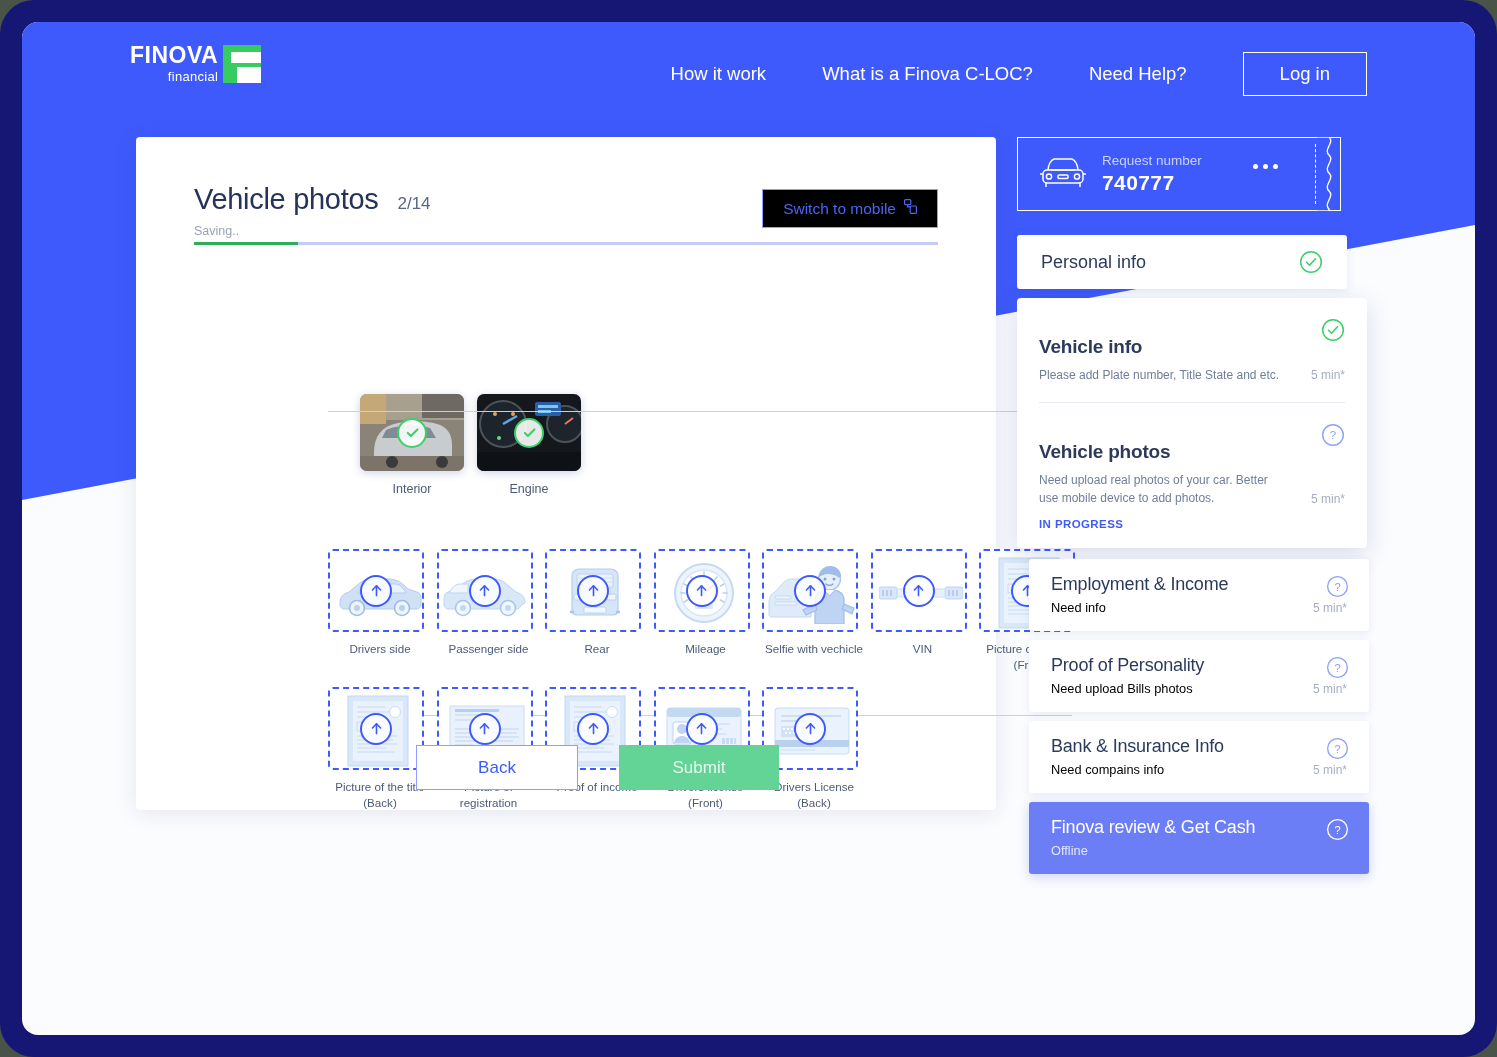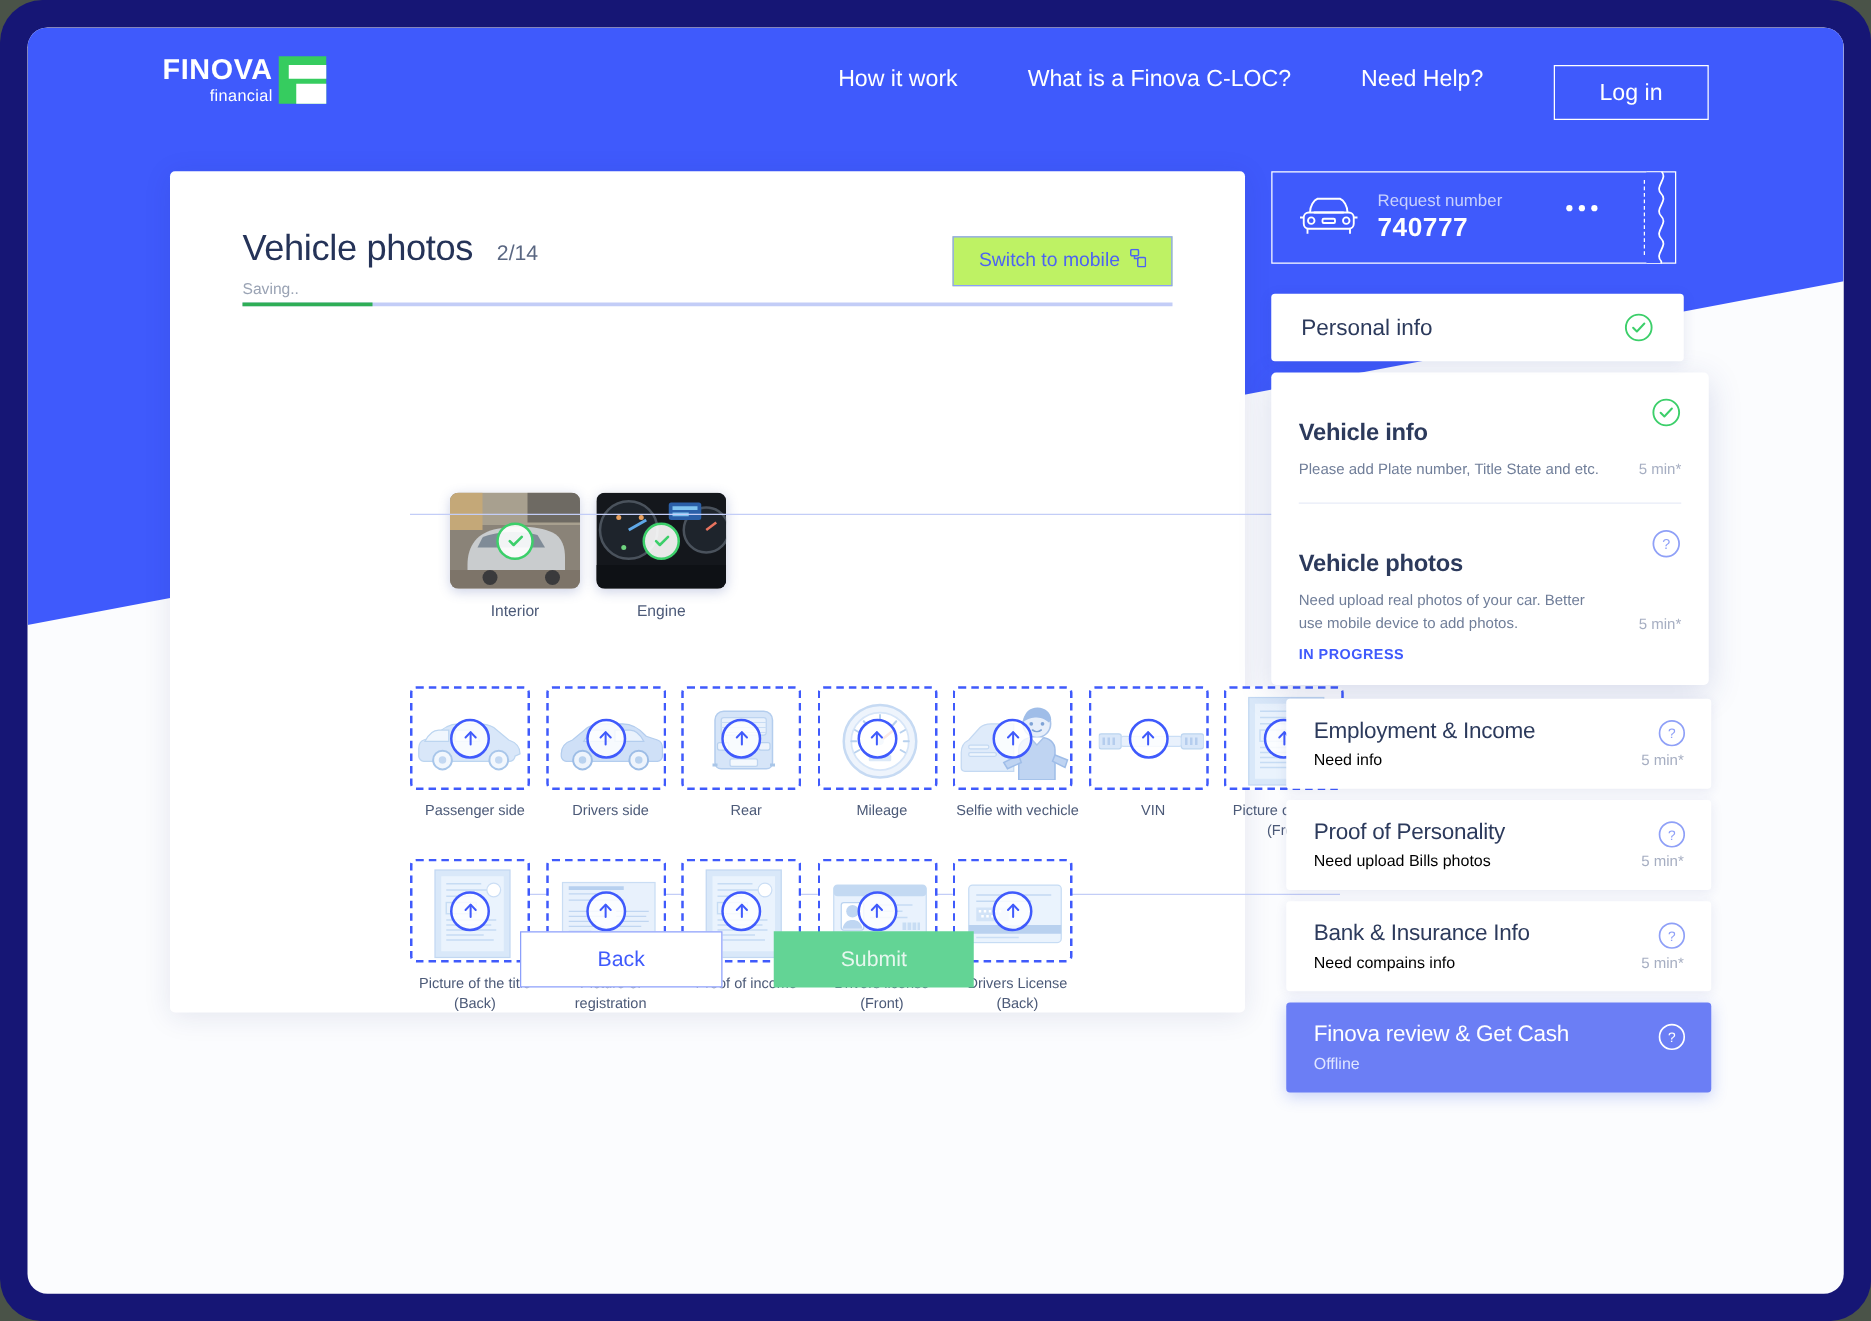--- a/index.html
+++ b/index.html
@@ -54,21 +54,21 @@
   .logo-mark::before {
     content: ""; position: absolute; left: 8px; top: 7px;
     width: 30px; height: 11px; background: #ffffff;
   }
   .logo-mark::after {
     content: ""; position: absolute; left: 14px; top: 22px;
     width: 24px; height: 16px; background: #ffffff;
   }
   .nav-links {
     position: absolute; right: 108px; top: 30px;
-    display: flex; gap: 0;
+    display: flex; align-items: center; gap: 0;
   }
   .nav-link {
     color: #ffffff; font-size: 18.5px; margin-right: 56px;
     cursor: pointer; white-space: nowrap;
   }
   .login-btn {
     border: 1.5px solid #ffffff; color: #ffffff;
     font-size: 18.5px; padding: 10px 36px; cursor: pointer;
     background: transparent; white-space: nowrap;
   }
@@ -86,21 +86,21 @@
   .page-title {
     font-size: 29px; color: #253358; font-weight: normal;
     letter-spacing: -0.3px;
   }
   .page-count {
     font-size: 17px; color: #5a6782; margin-left: 19px;
   }
   .switch-btn {
     position: absolute; right: 0; top: 6px;
     border: 1.3px solid #8c9ffb; color: #4c64f2;
-    background: #bef264; font-size: 15.5px;
+    background: #000000; font-size: 15.5px;
     padding: 9px 20px; cursor: pointer;
     display: flex; align-items: center; gap: 8px;
     white-space: nowrap;
   }
   .saving-text {
     margin-top: 8px; font-size: 12.5px; color: #9aa3b4;
   }
   .progress-track {
     margin-top: 4px; height: 3px; width: 744px;
     background: #c3cdf7; position: relative;
@@ -375,63 +375,63 @@
     </div>
 
     <div class="divider" style="top:274px"></div>
     <div class="divider" style="top:578px"></div>
 
     <div class="upload-grid" id="uploadGrid">
           <div class="up-cell">
             <div class="up-box">
               <div class="up-art">
                 <svg width="88" height="56" viewBox="0 0 88 56">
+                  <g fill="#cfe0f7" stroke="#b3cdee" stroke-width="1">
+                    <path d="M6 38c0-6 3-9 9-11l12-10c3-2 7-3 12-3h16c7 0 14 4 19 10l9 3c3 1 4 4 4 7v6c0 2-2 4-4 4H10c-2 0-4-2-4-4z"></path>
+                    <path d="M30 19h14v9H24z" fill="#eaf2fc"></path>
+                    <path d="M49 19h12c4 0 8 3 11 9H49z" fill="#eaf2fc"></path>
+                  </g>
+                  <circle cx="23" cy="43" r="7.5" fill="#eef4fc" stroke="#9dbde6" stroke-width="1.6"></circle>
+                  <circle cx="68" cy="43" r="7.5" fill="#eef4fc" stroke="#9dbde6" stroke-width="1.6"></circle>
+                  <circle cx="23" cy="43" r="3" fill="#b9d2ef"></circle>
+                  <circle cx="68" cy="43" r="3" fill="#b9d2ef"></circle>
+                </svg>
+              </div>
+              <div class="up-arrow">
+                <svg viewBox="0 0 20 20" fill="none">
+                  <path d="M10 16V4.6" stroke="#3f5afc" stroke-width="1.9" stroke-linecap="round"></path>
+                  <path d="M5.2 9.4L10 4.4l4.8 5" stroke="#3f5afc" stroke-width="1.9" stroke-linecap="round" stroke-linejoin="round"></path>
+                </svg>
+              </div>
+            </div>
+            <div class="up-label">Drivers side</div>
+          </div>
+          <div class="up-cell">
+            <div class="up-box">
+              <div class="up-art">
+                <svg width="88" height="56" viewBox="0 0 88 56">
                   <g fill="#d9e7f9" stroke="#bcd5f0" stroke-width="1">
                     <path d="M82 38c0-6-3-9-9-11L61 17c-3-2-7-3-12-3H33c-7 0-14 4-19 10l-9 3c-3 1-4 4-4 7v6c0 2 2 4 4 4h69c2 0 4-2 4-4z"></path>
                     <path d="M44 19H30v9h20z" fill="#f0f6fd"></path>
                     <path d="M25 19H17c-4 0-8 3-11 9h19z" fill="#f0f6fd"></path>
                   </g>
                   <circle cx="65" cy="43" r="7.5" fill="#f2f7fd" stroke="#a8c6ea" stroke-width="1.6"></circle>
                   <circle cx="20" cy="43" r="7.5" fill="#f2f7fd" stroke="#a8c6ea" stroke-width="1.6"></circle>
                   <circle cx="65" cy="43" r="3" fill="#c3d8f2"></circle>
                   <circle cx="20" cy="43" r="3" fill="#c3d8f2"></circle>
                 </svg>
               </div>
               <div class="up-arrow">
                 <svg viewBox="0 0 20 20" fill="none">
                   <path d="M10 16V4.6" stroke="#3f5afc" stroke-width="1.9" stroke-linecap="round"></path>
                   <path d="M5.2 9.4L10 4.4l4.8 5" stroke="#3f5afc" stroke-width="1.9" stroke-linecap="round" stroke-linejoin="round"></path>
                 </svg>
               </div>
             </div>
             <div class="up-label">Passenger side</div>
-          </div>
-          <div class="up-cell">
-            <div class="up-box">
-              <div class="up-art">
-                <svg width="88" height="56" viewBox="0 0 88 56">
-                  <g fill="#cfe0f7" stroke="#b3cdee" stroke-width="1">
-                    <path d="M6 38c0-6 3-9 9-11l12-10c3-2 7-3 12-3h16c7 0 14 4 19 10l9 3c3 1 4 4 4 7v6c0 2-2 4-4 4H10c-2 0-4-2-4-4z"></path>
-                    <path d="M30 19h14v9H24z" fill="#eaf2fc"></path>
-                    <path d="M49 19h12c4 0 8 3 11 9H49z" fill="#eaf2fc"></path>
-                  </g>
-                  <circle cx="23" cy="43" r="7.5" fill="#eef4fc" stroke="#9dbde6" stroke-width="1.6"></circle>
-                  <circle cx="68" cy="43" r="7.5" fill="#eef4fc" stroke="#9dbde6" stroke-width="1.6"></circle>
-                  <circle cx="23" cy="43" r="3" fill="#b9d2ef"></circle>
-                  <circle cx="68" cy="43" r="3" fill="#b9d2ef"></circle>
-                </svg>
-              </div>
-              <div class="up-arrow">
-                <svg viewBox="0 0 20 20" fill="none">
-                  <path d="M10 16V4.6" stroke="#3f5afc" stroke-width="1.9" stroke-linecap="round"></path>
-                  <path d="M5.2 9.4L10 4.4l4.8 5" stroke="#3f5afc" stroke-width="1.9" stroke-linecap="round" stroke-linejoin="round"></path>
-                </svg>
-              </div>
-            </div>
-            <div class="up-label">Drivers side</div>
           </div>
           <div class="up-cell">
             <div class="up-box">
               <div class="up-art">
                 <svg width="62" height="58" viewBox="0 0 62 58">
                   <path d="M8 12c0-4 3-7 7-7h32c4 0 7 3 7 7v34c0 3-2 5-5 5H13c-3 0-5-2-5-5z" fill="#d6e5f8" stroke="#b3cdee" stroke-width="1.2"></path>
                   <rect x="13" y="10" width="36" height="14" rx="2" fill="#eaf2fc"></rect>
                   <rect x="13" y="10" width="36" height="14" rx="2" fill="none" stroke="#bdd4f0"></rect>
                   <path d="M13 14h36M13 18h36M13 22h36" stroke="#c8dcf4" stroke-width=".9"></path>
                   <rect x="10" y="30" width="9" height="6" rx="1.6" fill="#eef4fc" stroke="#b8d1ee"></rect>

